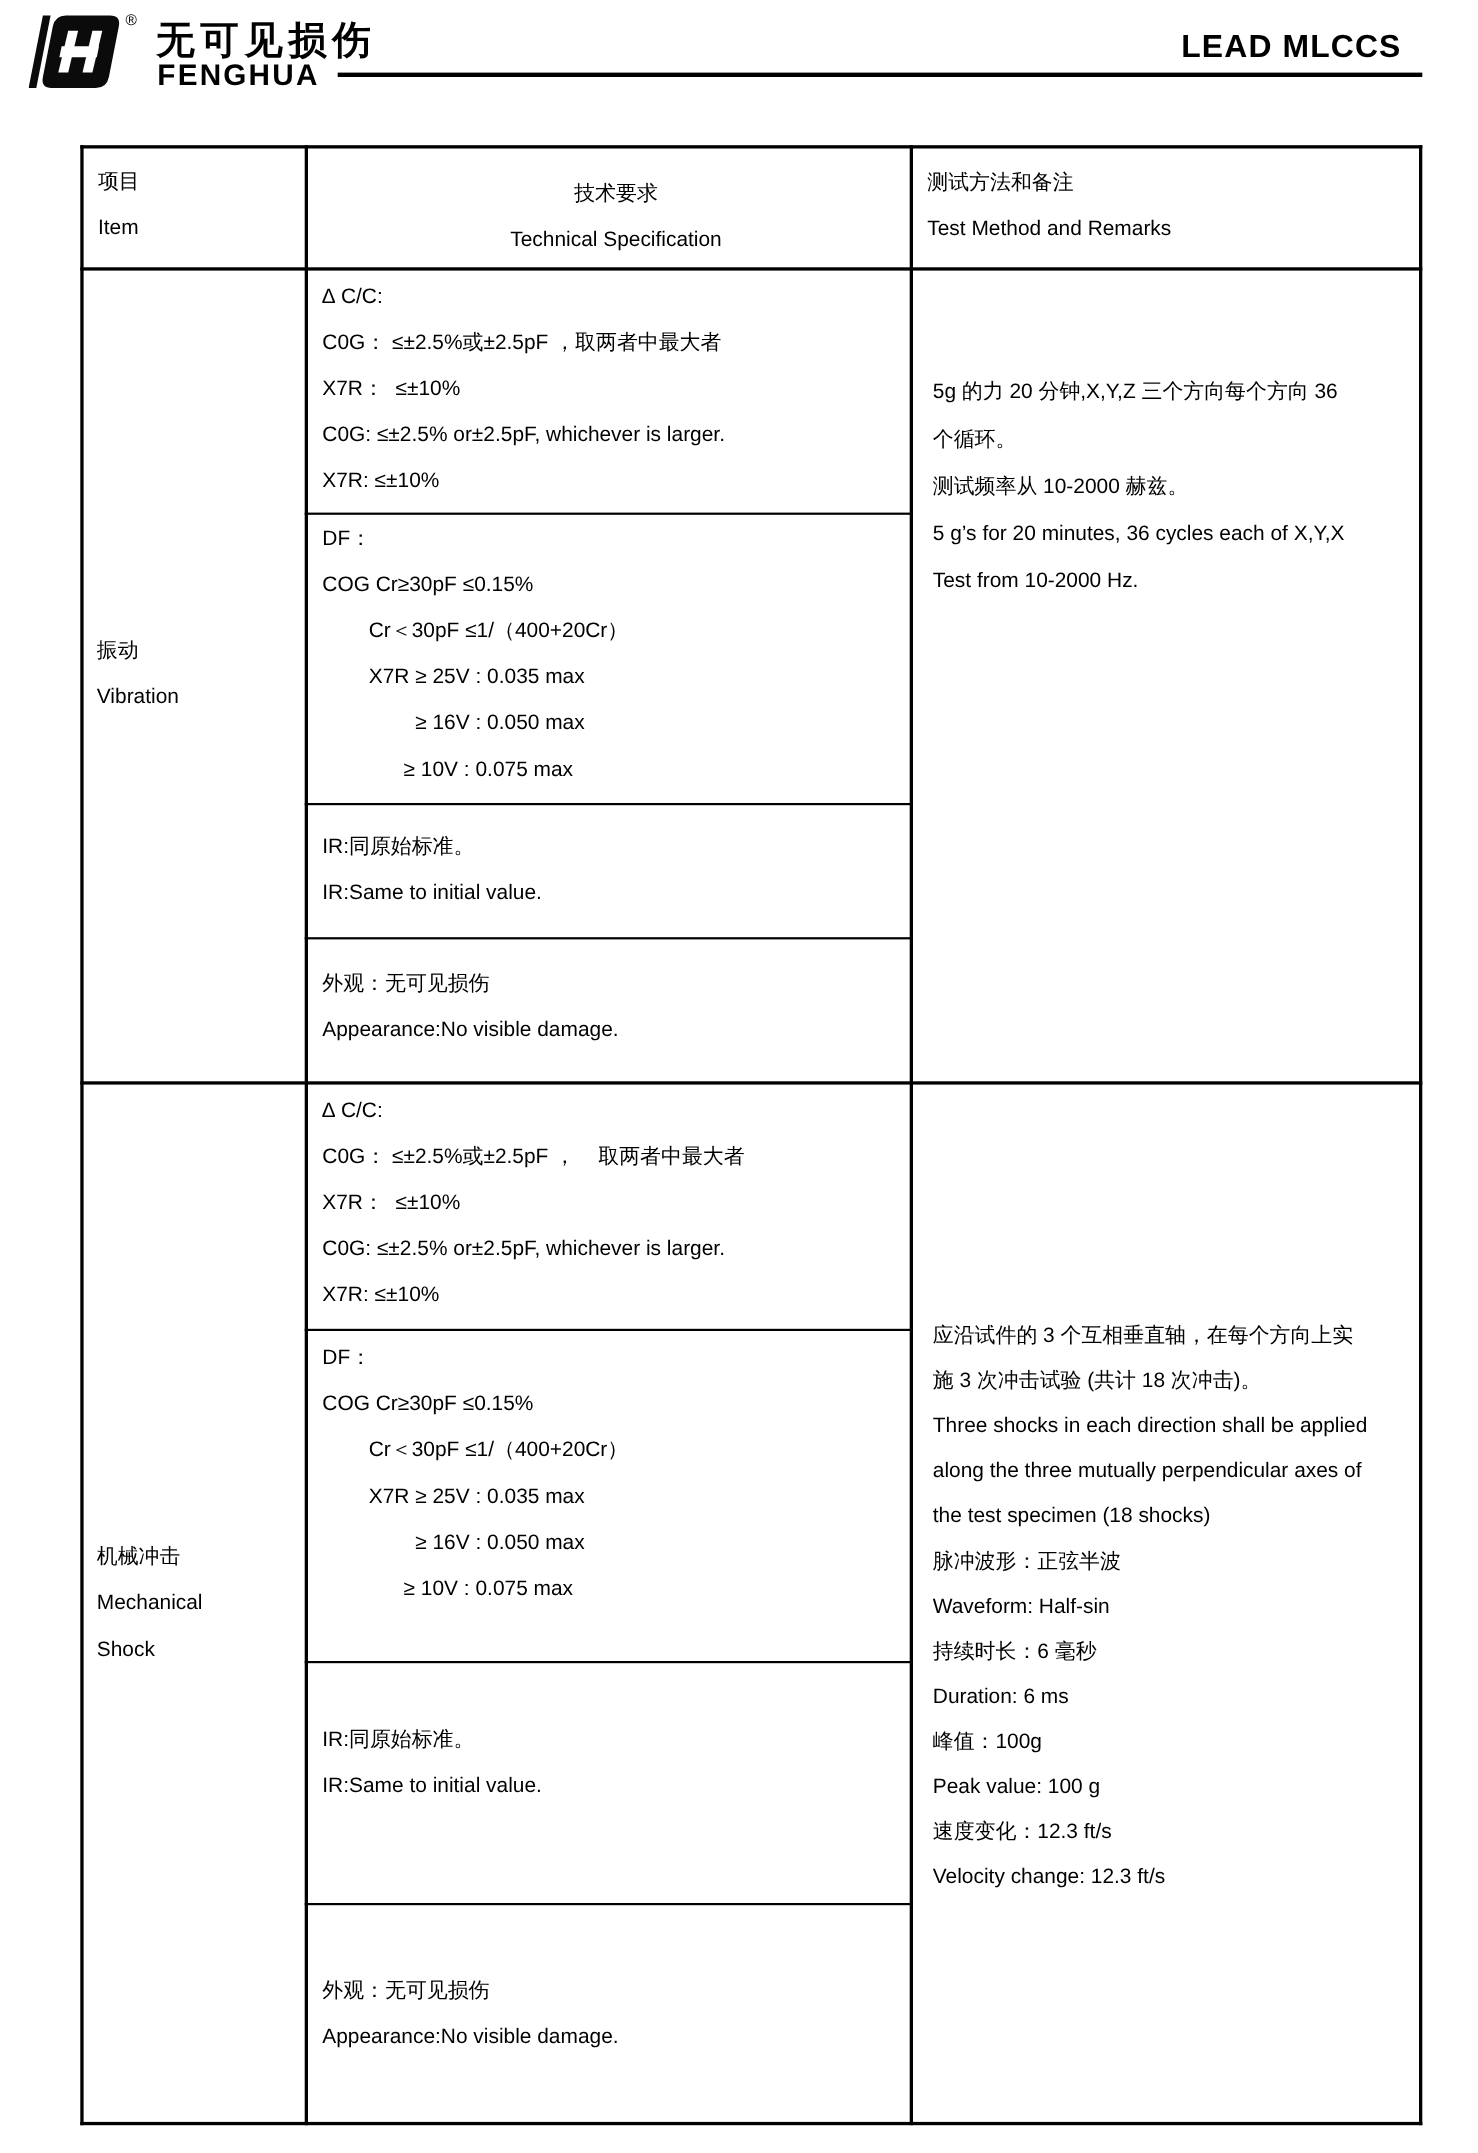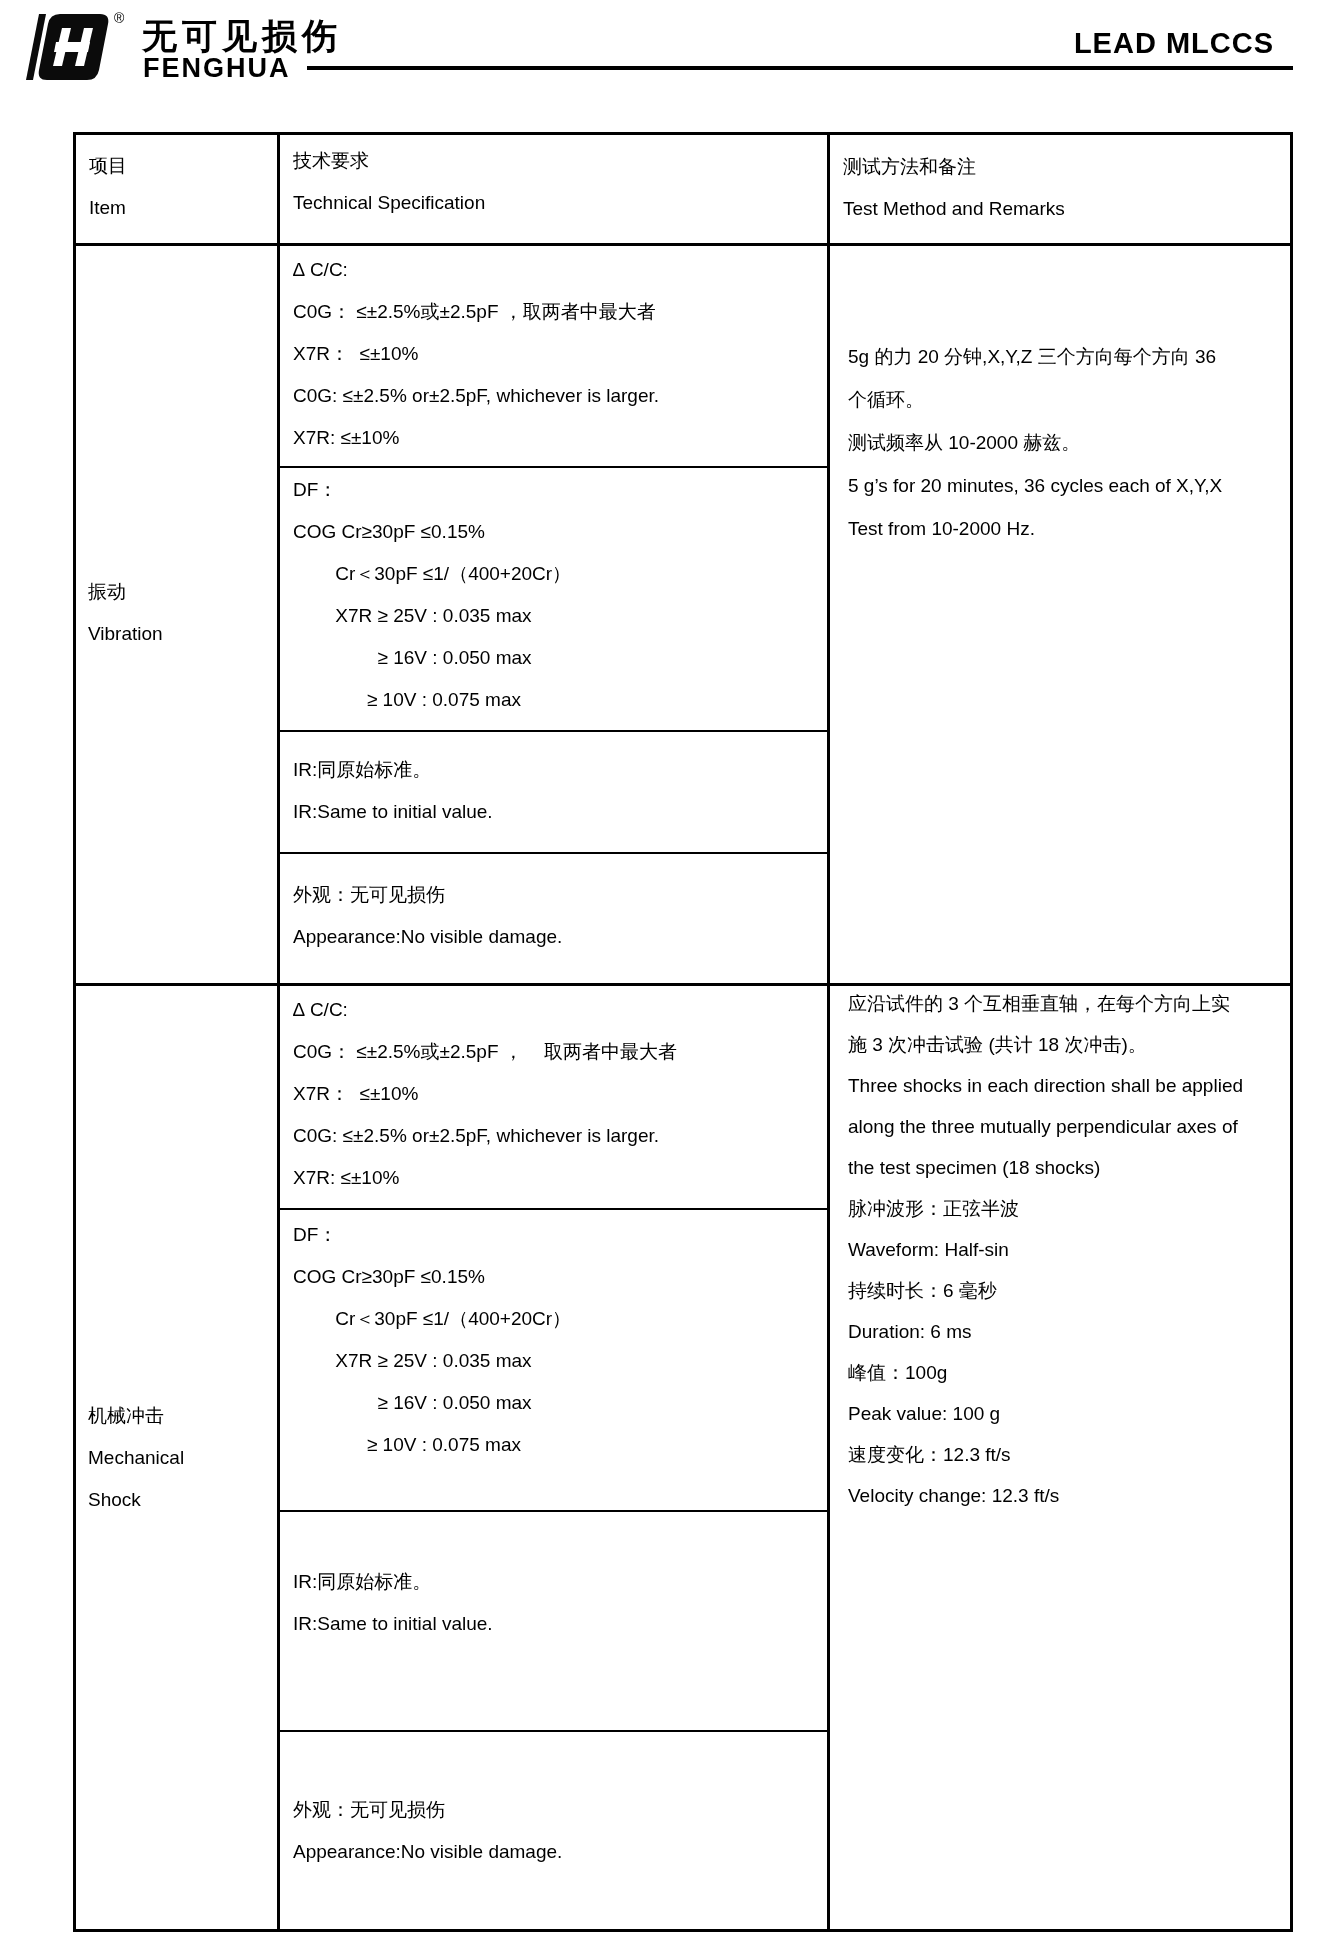--- a/index.html
+++ b/index.html
@@ -63,21 +63,21 @@
   <div class="hline" style="left:204px;top:598px;width:553px;height:2px;"></div>
   <div class="hline" style="left:204px;top:720px;width:553px;height:2px;"></div>
   <div class="hline" style="left:204px;top:1076px;width:553px;height:2px;"></div>
   <div class="hline" style="left:204px;top:1378px;width:553px;height:2px;"></div>
   <div class="hline" style="left:204px;top:1598px;width:553px;height:2px;"></div>
 
   <div class="cell head-cell" style="left:0;top:0;width:204px;height:110px;">
       <div class="ln">项目</div>
       <div class="ln">Item</div>
     </div>
-  <div class="cell head-cell" style="left:204px;top:0;width:550px;height:99px;">
+  <div class="cell head-cell" style="left:204px;top:16px;width:550px;height:99px;text-align:center;">
       <div class="ln">技术要求</div>
       <div class="ln">Technical Specification</div>
     </div>
   <div class="cell head-cell" style="left:754px;top:0;width:550px;height:111px;">
       <div class="ln">测试方法和备注</div>
       <div class="ln">Test Method and Remarks</div>
     </div>
 
   <div class="cell item-cell" style="left:0;top:111px;width:204px;height:740px;">
       <div class="ln">振动</div>
@@ -135,21 +135,21 @@
       <div class="ln">              ≥ 10V : 0.075 max</div>
     </div>
   <div class="cell spec-cell" style="left:204px;top:1378px;width:550px;height:220px;padding-top:51px;">
       <div class="ln">IR:同原始标准。</div>
       <div class="ln">IR:Same to initial value.</div>
     </div>
   <div class="cell spec-cell" style="left:204px;top:1598px;width:550px;height:202px;padding-top:59px;">
       <div class="ln">外观：无可见损伤</div>
       <div class="ln">Appearance:No visible damage.</div>
     </div>
-  <div class="cell method-cell m2" style="left:754px;top:851px;width:502px;height:949px;">
+  <div class="cell method-cell m2" style="left:754px;top:851px;width:502px;height:949px;padding-top:211px;">
       <div class="ln">应沿试件的 3 个互相垂直轴，在每个方向上实</div>
       <div class="ln">施 3 次冲击试验 (共计 18 次冲击)。</div>
       <div class="ln">Three shocks in each direction shall be applied</div>
       <div class="ln">along the three mutually perpendicular axes of</div>
       <div class="ln">the test specimen (18 shocks)</div>
       <div class="ln">脉冲波形：正弦半波</div>
       <div class="ln">Waveform: Half-sin</div>
       <div class="ln">持续时长：6 毫秒</div>
       <div class="ln">Duration: 6 ms</div>
       <div class="ln">峰值：100g</div>

